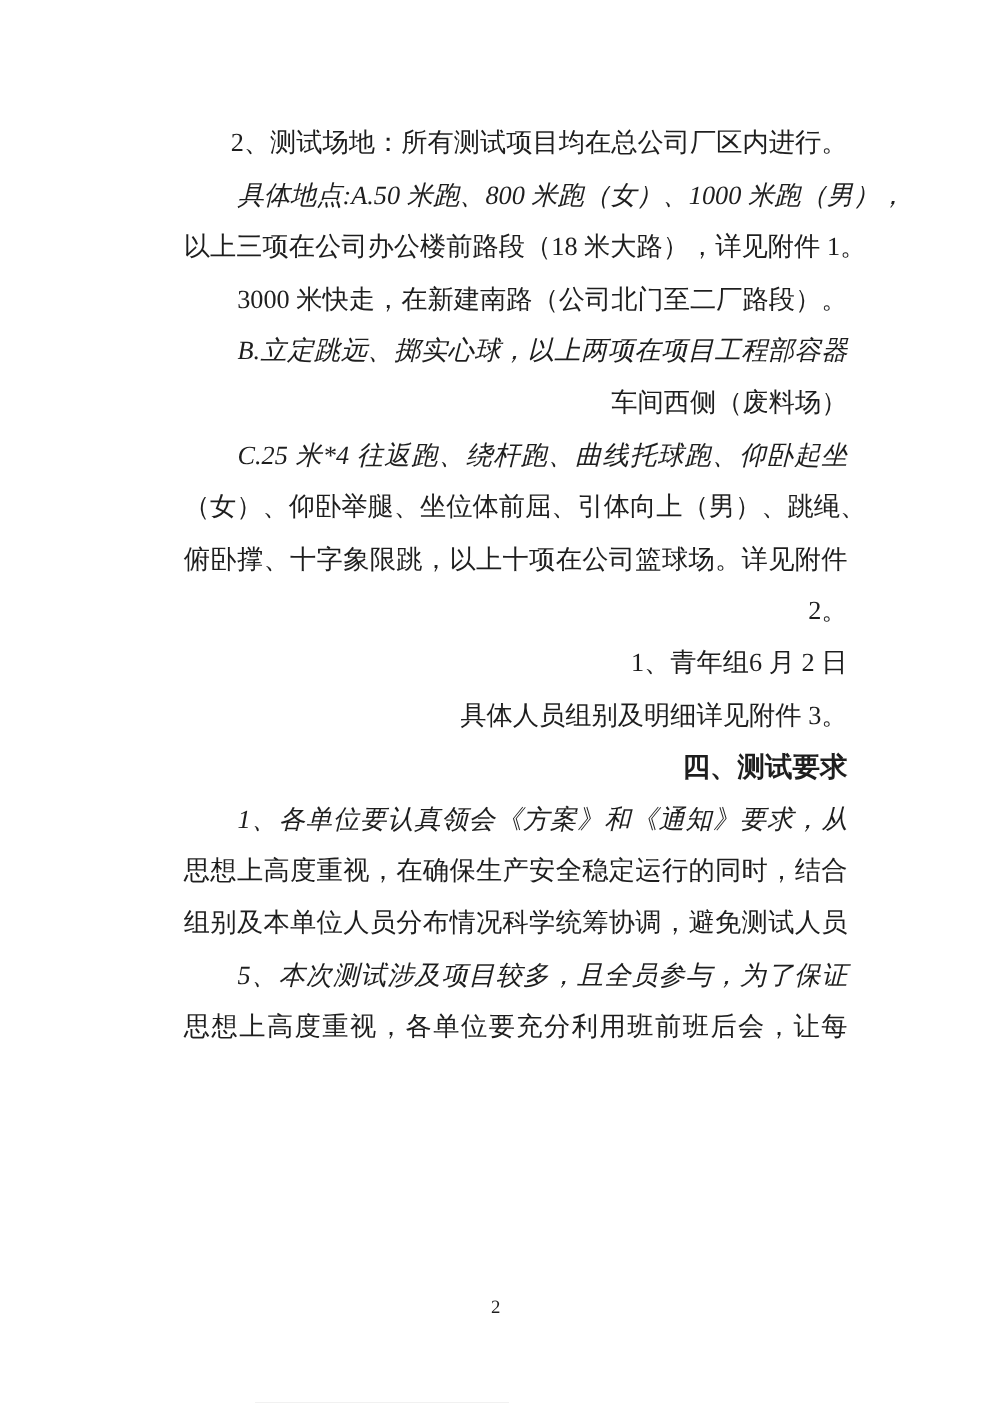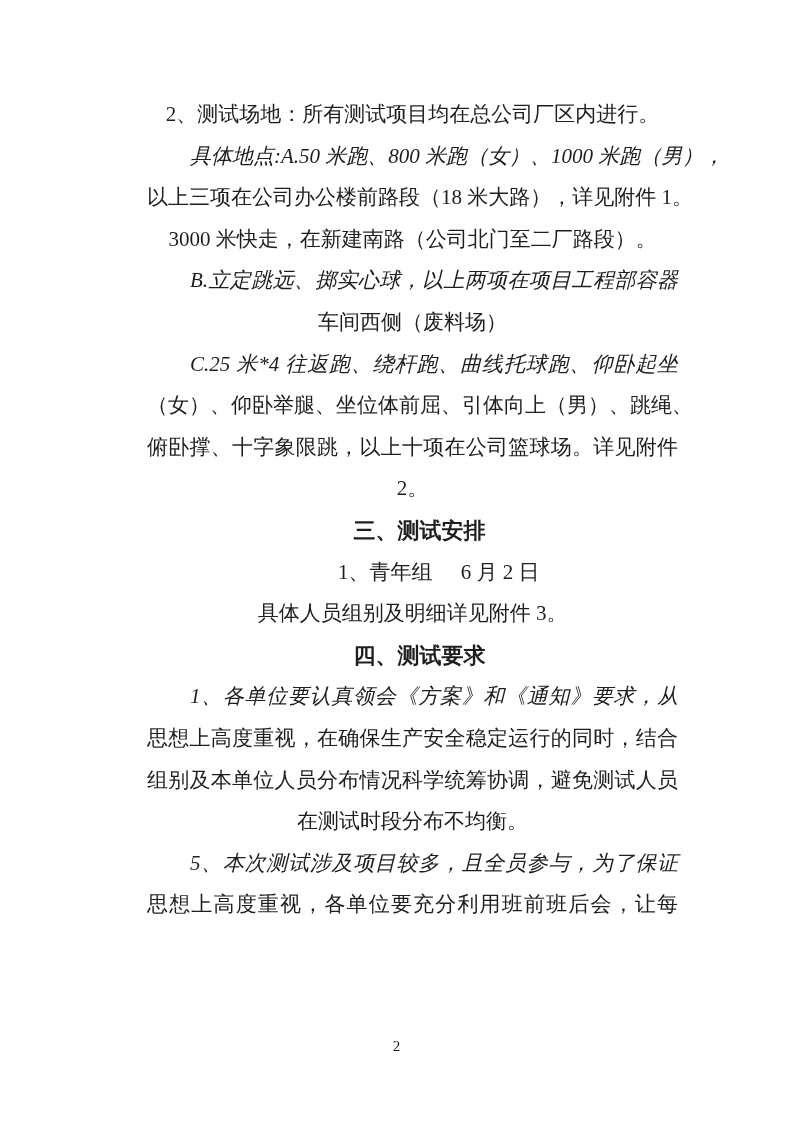--- a/index.html
+++ b/index.html
@@ -21,21 +21,21 @@
     position: absolute;
     left: 147px;
     top: 94px;
     width: 531px;
   }
   .ln {
     height: 41.6px;
     line-height: 41.6px;
     font-size: 21px;
     white-space: nowrap;
-    text-align: center;
+    text-align: right;
   }
   
   .fill {
     text-align: justify;
     text-align-last: justify;
   }
   
   .indent {
     padding-left: 43px;
     font-style: italic;
@@ -71,33 +71,31 @@
     <div class="ln indent fill">具体地点:A.50 米跑、800 米跑（女）、1000 米跑（男），</div>
     <div class="ln fill">以上三项在公司办公楼前路段（18 米大路），详见附件 1。</div>
     <div class="ln">3000 米快走，在新建南路（公司北门至二厂路段）。</div>
     <div class="ln indent fill">B.立定跳远、掷实心球，以上两项在项目工程部容器</div>
     <div class="ln">车间西侧（废料场）</div>
     <div class="ln indent fill">C.25 米*4 往返跑、绕杆跑、曲线托球跑、仰卧起坐</div>
     <div class="ln fill">（女）、仰卧举腿、坐位体前屈、引体向上（男）、跳绳、</div>
     <div class="ln fill">俯卧撑、十字象限跳，以上十项在公司篮球场。详见附件</div>
     <div class="ln">2。</div>
 
-    <div class="ln heading">三、测试安排</div>
 
     <div class="ln">
       <span class="grp">1、青年组</span><span>6 月 2 日</span>
     </div>
 
     <div class="ln">具体人员组别及明细详见附件 3。</div>
 
     <div class="ln heading">四、测试要求</div>
 
     <div class="ln indent fill">1、各单位要认真领会《方案》和《通知》要求，从</div>
     <div class="ln fill">思想上高度重视，在确保生产安全稳定运行的同时，结合</div>
     <div class="ln fill">组别及本单位人员分布情况科学统筹协调，避免测试人员</div>
-    <div class="ln">在测试时段分布不均衡。</div>
     <div class="ln indent fill">5、本次测试涉及项目较多，且全员参与，为了保证</div>
     <div class="ln fill">思想上高度重视，各单位要充分利用班前班后会，让每</div>
 
   </div>
 
   <div class="pagenum">2</div>
 </div>
 
 </body></html>

